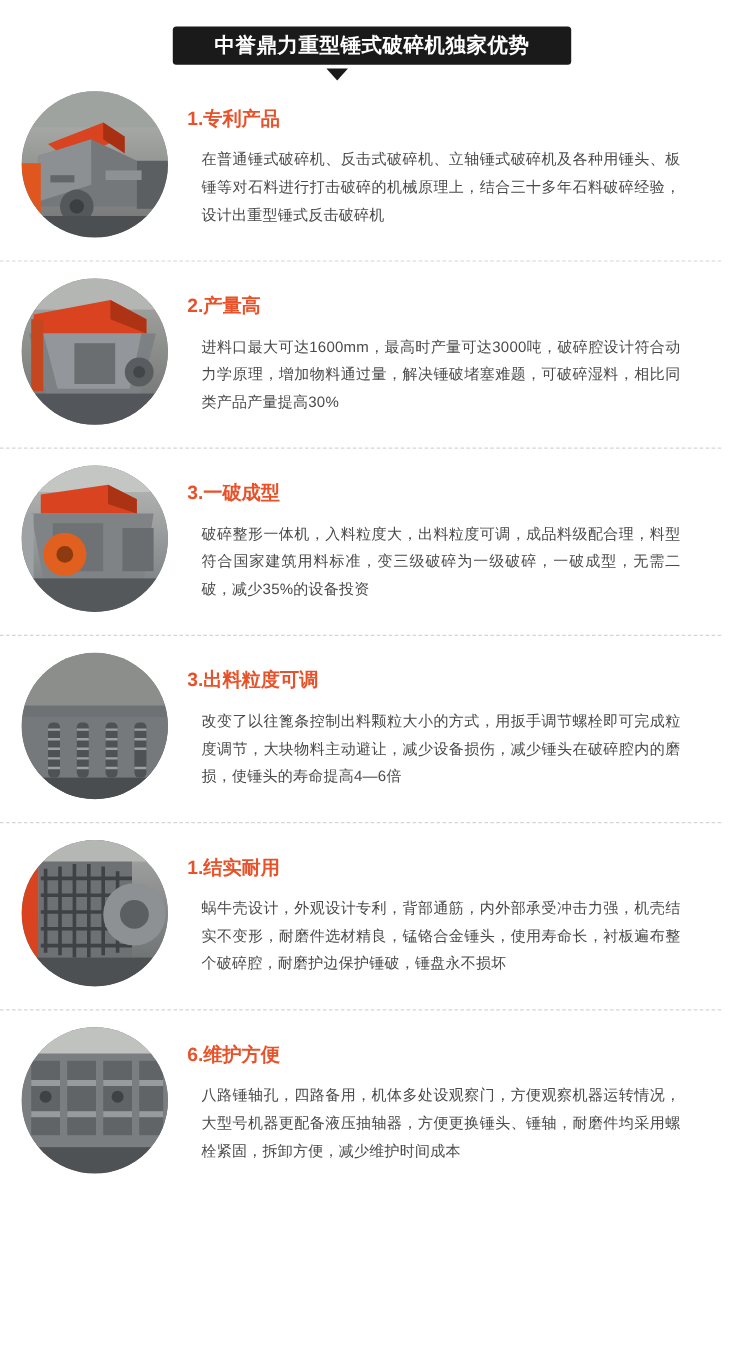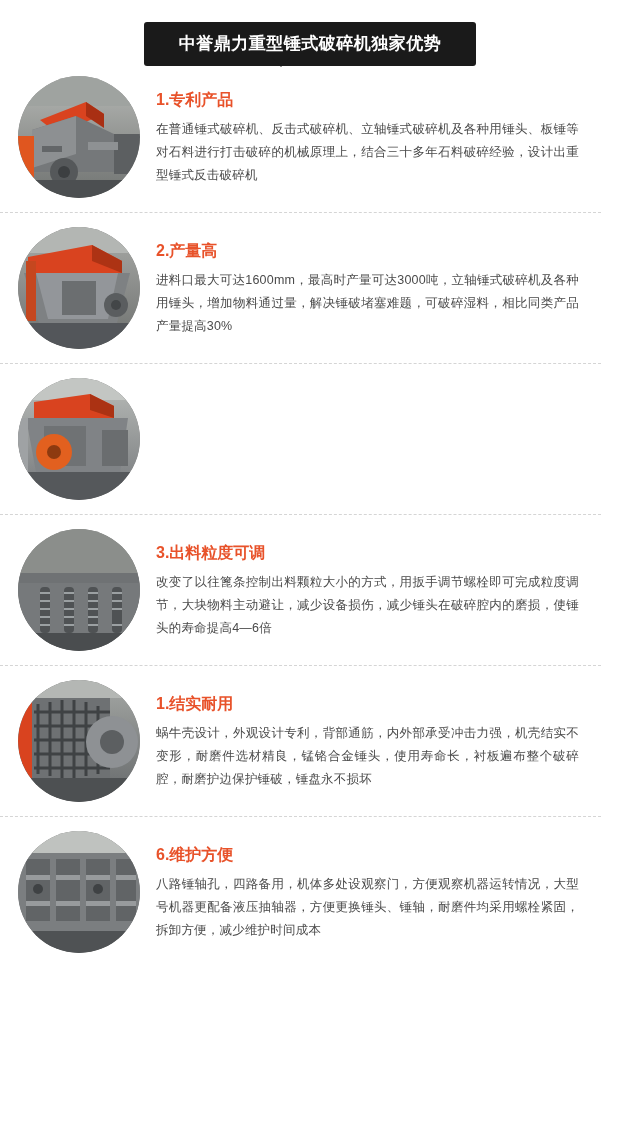--- a/index.html
+++ b/index.html
@@ -25,21 +25,21 @@
   .banner-wrap {
     position: relative;
     width: 620px;
     height: 62px;
   }
   .banner {
     position: absolute;
     left: 144px;
     top: 22px;
     width: 332px;
-    height: 44px;
+    height: 32px;
     background: #1a1a1a;
     border-radius: 3px;
     display: flex;
     align-items: center;
     justify-content: center;
   }
   .banner-title {
     color: #ffffff;
     font-size: 17px;
     font-weight: bold;
@@ -101,21 +101,21 @@
     color: #e8522a;
     font-size: 16px;
     font-weight: bold;
     margin: 0 0 8px 0;
     line-height: 20px;
   }
   .feature-text {
     color: #4a4a4a;
     font-size: 12.5px;
     line-height: 23px;
-    margin: 0;
+    margin: 12px;
     text-align: justify;
     letter-spacing: 0.2px;
   }
 </style>
 </head>
 <body>
 
 <div class="page">
 
   <div class="banner-wrap">
@@ -184,21 +184,21 @@
             <rect x="0" y="96" width="122" height="26" fill="#53565a"></rect>
             <rect x="44" y="54" width="34" height="34" fill="#6b6e70"></rect>
             <rect x="8" y="34" width="10" height="60" fill="#c5471f"></rect>
             <circle cx="98" cy="78" r="12" fill="#5a5d5f"></circle>
             <circle cx="98" cy="78" r="5" fill="#434648"></circle>
           </g>
         </svg>
       </div>
       <div class="feature-body">
         <h3 class="feature-title">2.产量高</h3>
-        <p class="feature-text">进料口最大可达1600mm，最高时产量可达3000吨，立轴锤式破碎机及各种用锤头，增加物料通过量，解决锤破堵塞难题，可破碎湿料，相比同类产品产量提高30%</p>
+        <p class="feature-text">进料口最大可达1600mm，最高时产量可达3000吨，破碎腔设计符合动力学原理，增加物料通过量，解决锤破堵塞难题，可破碎湿料，相比同类产品产量提高30%</p>
       </div>
     </div>
 
     <div class="feature">
       <div class="thumb">
         <svg viewBox="0 0 122 122" xmlns="http://www.w3.org/2000/svg" aria-hidden="true">
           <defs>
             <clipPath id="c3">
                 <circle cx="61" cy="61" r="61"></circle>
               </clipPath>
@@ -216,20 +216,22 @@
             <rect x="26" y="48" width="42" height="40" fill="#6f7274"></rect>
             <circle cx="36" cy="74" r="18" fill="#e2601f"></circle>
             <circle cx="36" cy="74" r="7" fill="#8d3a10"></circle>
             <rect x="0" y="94" width="122" height="28" fill="#55585b"></rect>
             <rect x="84" y="52" width="26" height="36" fill="#6a6d6f"></rect>
             <rect x="0" y="40" width="10" height="54" fill="#9fa2a4"></rect>
           </g>
         </svg>
       </div>
       <div class="feature-body">
+        <h3 class="feature-title">3.一破成型</h3>
+        <p class="feature-text">破碎整形一体机，入料粒度大，出料粒度可调，成品料级配合理，料型符合国家建筑用料标准，变三级破碎为一级破碎，一破成型，无需二破，减少35%的设备投资</p>
       </div>
     </div>
 
     <div class="feature">
       <div class="thumb">
         <svg viewBox="0 0 122 122" xmlns="http://www.w3.org/2000/svg" aria-hidden="true">
           <defs>
             <clipPath id="c4">
                 <circle cx="61" cy="61" r="61"></circle>
               </clipPath>

